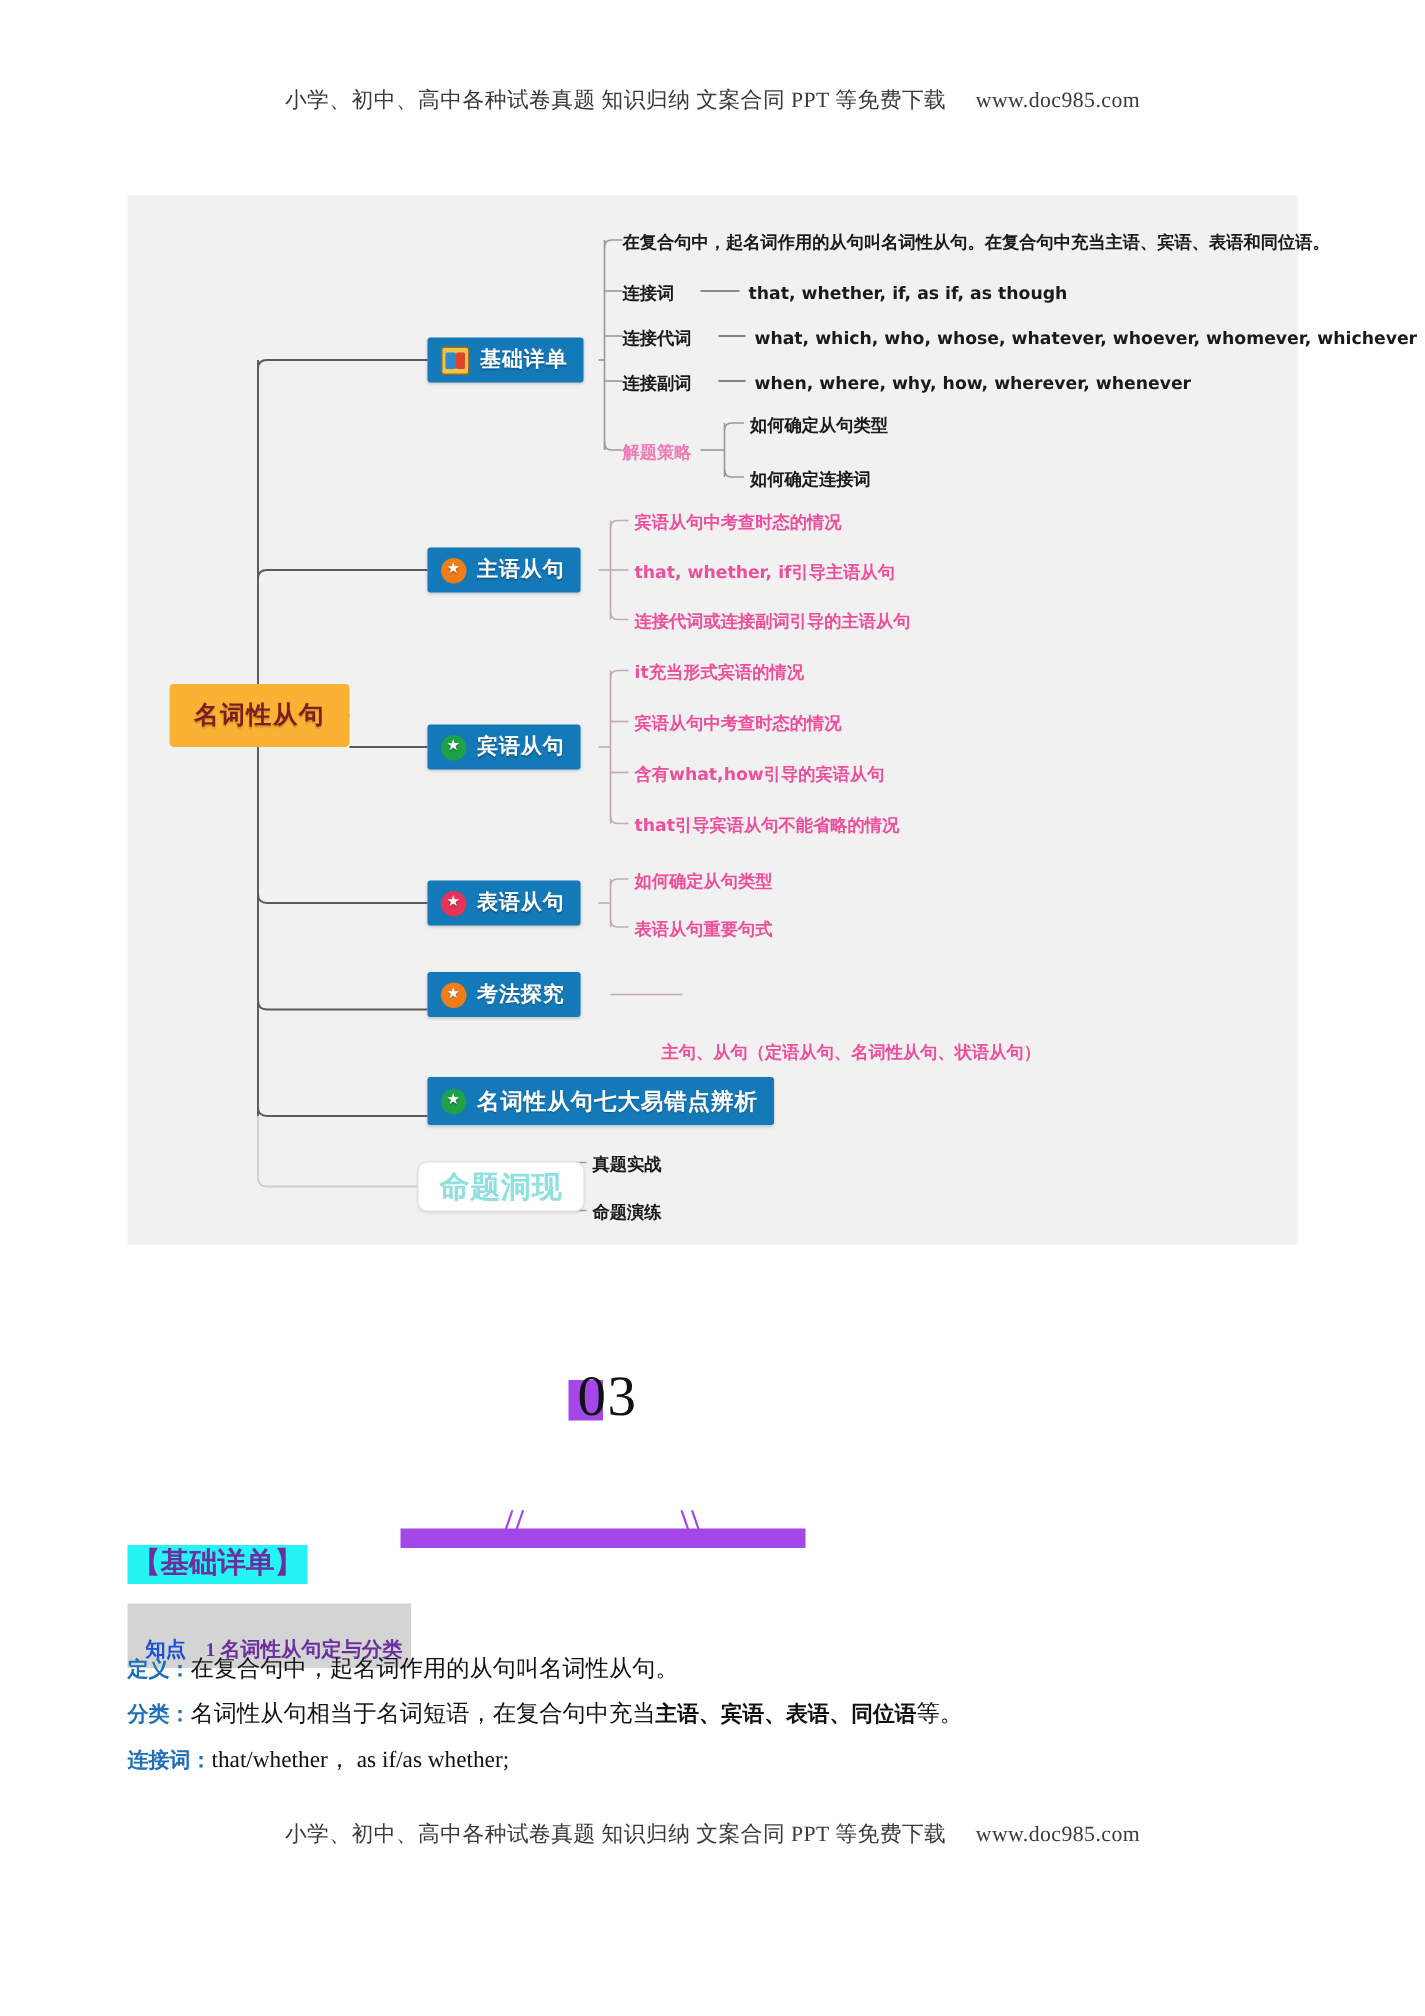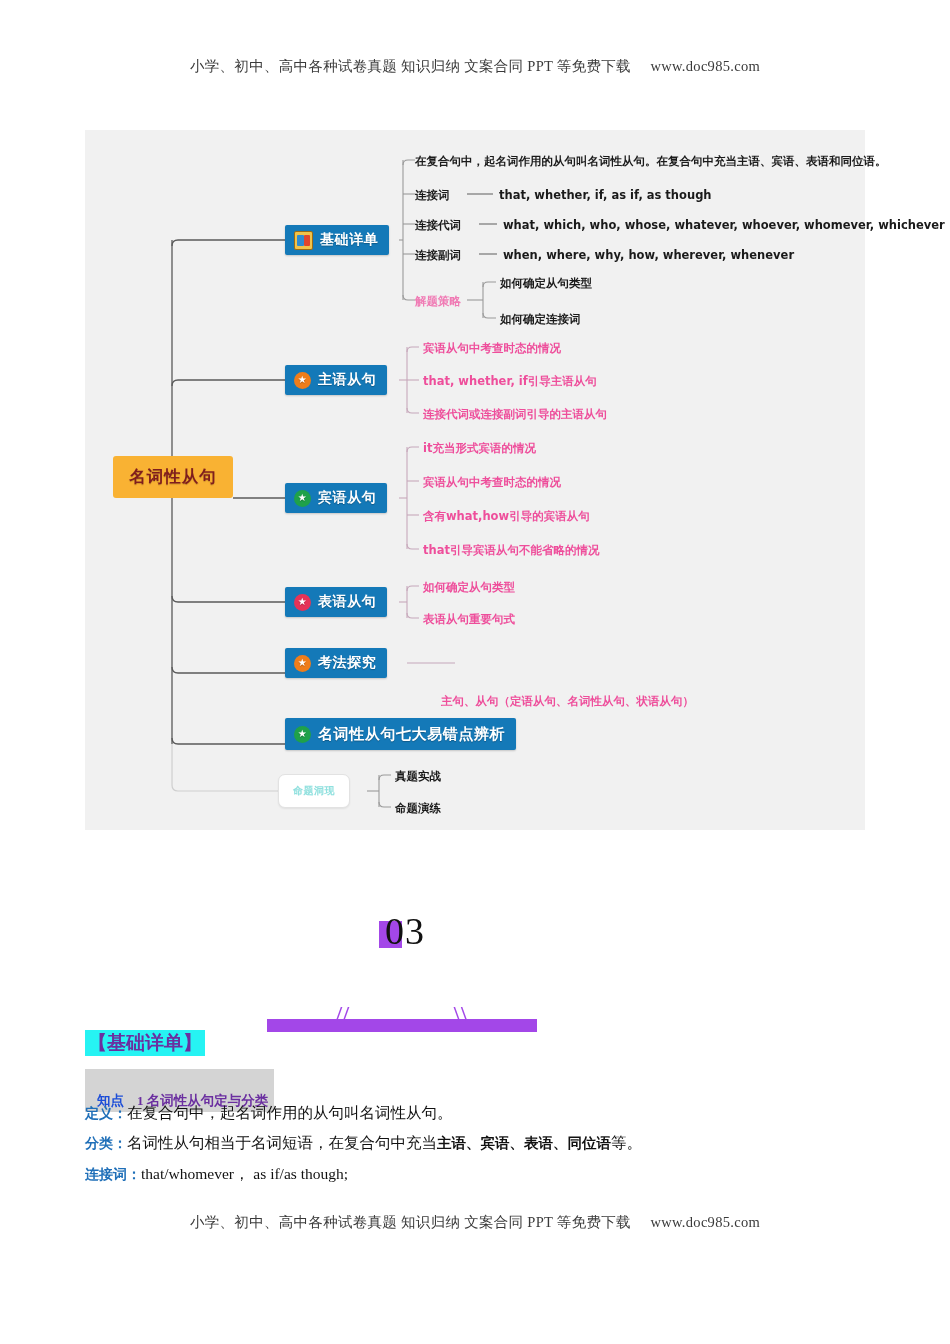--- a/index.html
+++ b/index.html
@@ -62,21 +62,21 @@
   }
   .cube::after{
     content:"";position:absolute;left:9px;top:3px;width:6px;height:11px;
     background:#e0452c;border-radius:1px;
   }
 
   
   .whitebox{
     background:#ffffff;border:1px solid #e2e2e2;border-radius:7px;
     height:34px;padding:0 14px;justify-content:center;
-    color:#8fe0de;font-size:10px;font-weight:700;letter-spacing:.5px;
+    color:#8fe0de;font-size:20px;font-weight:700;letter-spacing:.5px;
     box-shadow:0 1px 2px rgba(0,0,0,.07);
   }
 
   
   .leaf{
     position:absolute;font-family:"DejaVu Sans","Liberation Sans",sans-serif;
     font-size:11.5px;font-weight:700;white-space:nowrap;line-height:1;
   }
   .leaf.dark{color:#1a1a1a;}
   .leaf.pink{color:#ee4e9b;}
@@ -308,16 +308,16 @@
 
 <div class="para p1">
   <span class="lab">定义</span><span class="lab">：</span><span>在复合句中，起名词作用的从句叫名词性从句。</span>
 </div>
 
 <div class="para p2">
   <span class="lab">分类</span><span class="lab">：</span><span>名词性从句相当于名词短语，在复合句中充当</span><span class="bold">主语、宾语、表语、同位语</span><span>等。</span>
 </div>
 
 <div class="para p3">
-  <span class="lab">连接词</span><span class="lab">：</span><span>that/whomever，  as if/as though;</span>
+  <span class="lab">连接词</span><span class="lab">：</span><span>that/whether，  as if/as whether;</span>
 </div>
 
 <div class="watermark wm-bottom">小学、初中、高中各种试卷真题 知识归纳 文案合同 PPT 等免费下载     www.doc985.com</div>
 
 </body></html>

